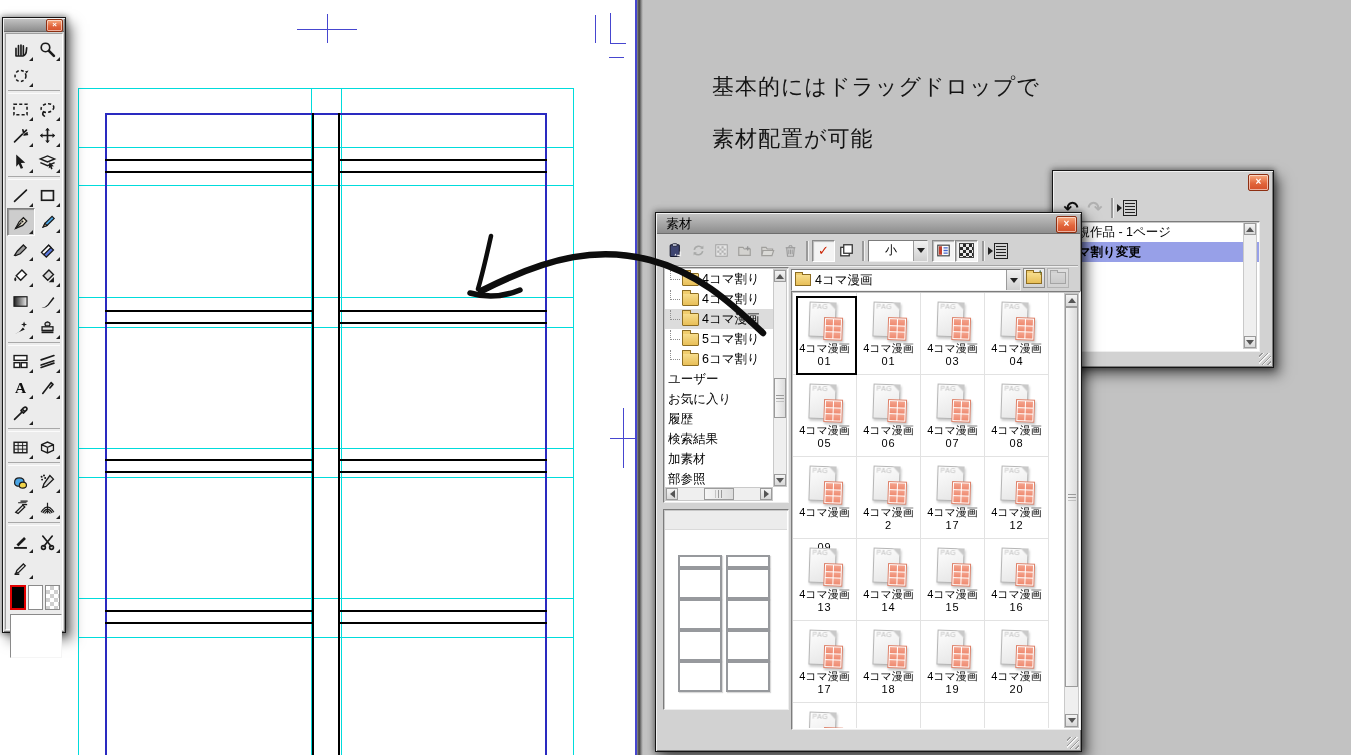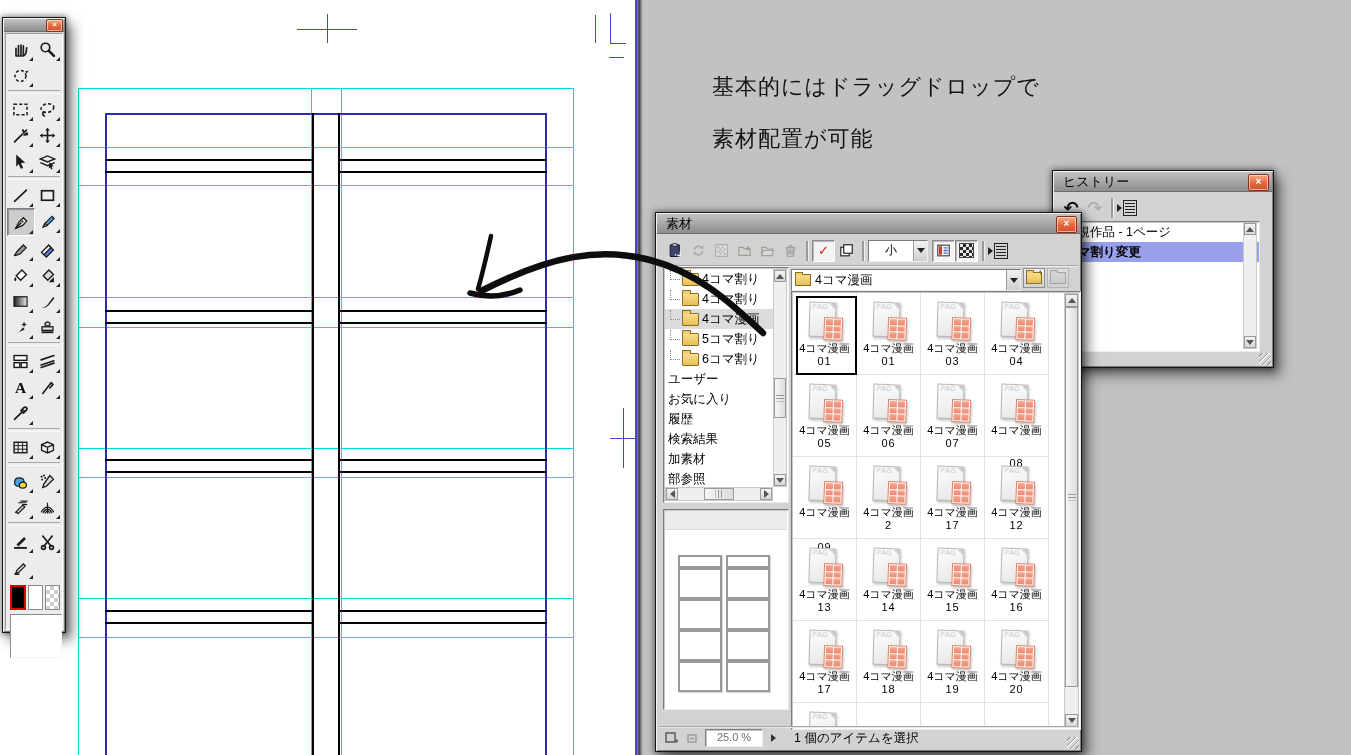--- a/index.html
+++ b/index.html
@@ -484,21 +484,20 @@
         <div id="swatchrow">
           <div class="swatch black"></div>
           <div class="swatch "></div>
           <div class="swatch checker"></div>
         </div>
         <div id="colorpreview"></div>
       </div>
   </div>
 
   <div class="win" id="history">
-    <div class="titlebar">ヒストリー</div>
     <div class="closebtn" style="right:4px;">×</div>
     <div id="hist-toolbar">
       <div class="undo">↶</div>
       <div class="redo">↷</div>
       <div class="tsep"></div>
       <div class="menu-ico">
         <span class="tri right" style="border-left-color:#222;"></span>
         <span class="bars"></span>
       </div>
     </div>
@@ -827,21 +826,21 @@
                 <div></div>
                 <div></div>
                 <div></div>
                 <div></div>
                 <div></div>
                 <div></div>
               </div>
             </div>
             <div class="cell-label">
               <div>4コマ漫画</div>
-              <div style="letter-spacing:1px;margin-top:20px;">08</div>
+              <div style="letter-spacing:1px;">08</div>
             </div>
           </div>
           <div class="cell" style="left: 0px; top: 164px;">
             <div class="pagefile">
               <span class="pag">PAG</span>
               <div class="brickgrid">
                 <div></div>
                 <div></div>
                 <div></div>
                 <div></div>
@@ -1057,37 +1056,20 @@
           </div>
         <div class="thumb" style="left:0;top:13px;width:13px;height:380px;">
             <span class="grip"></span>
           </div>
         <div class="sbtn" style="left:0;bottom:0;width:13px;height:13px;">
             <span class="tri down"></span>
           </div>
       </div>
     </div>
 
-    <div id="mat-status">
-      <div class="stbtn">
-        <svg viewBox="0 0 14 13">
-            <rect x="1" y="1" width="9" height="9" fill="none" stroke="#555" stroke-width="1.4"></rect>
-            <path d="M10 9 h3 M11.5 7.5 v3" stroke="#555" stroke-width="1.4"></path>
-          </svg>
-      </div>
-      <div class="stbtn">
-        <svg viewBox="0 0 14 13">
-            <rect x="2" y="3" width="8" height="7" fill="none" stroke="#9a9a9a" stroke-width="1.4"></rect>
-            <path d="M4 6.5 h4" stroke="#9a9a9a" stroke-width="1.4"></path>
-          </svg>
-      </div>
-      <div class="sunken" id="zoom-field">25.0 %</div>
-      <span class="tri right" style="border-left-color:#333;margin-left:4px;"></span>
-      <span style="margin-left:14px;">1 個のアイテムを選択</span>
-    </div>
     <div class="grip-corner"></div>
   </div>
 
   <svg id="arrow-overlay" viewBox="0 0 1351 755">
     <path d="M 763 333 C 728 300 696 272 650 260 C 600 247 552 255 481 291" fill="none" stroke="#0d0d0d" stroke-width="6.5" stroke-linecap="round"></path>
     <path d="M 491 236 C 487 254 483 272 478 289" fill="none" stroke="#0d0d0d" stroke-width="4.5" stroke-linecap="round"></path>
     <path d="M 470 293 C 487 298 503 297 520 290" fill="none" stroke="#0d0d0d" stroke-width="5.5" stroke-linecap="round"></path>
   </svg>
 </div>
 

